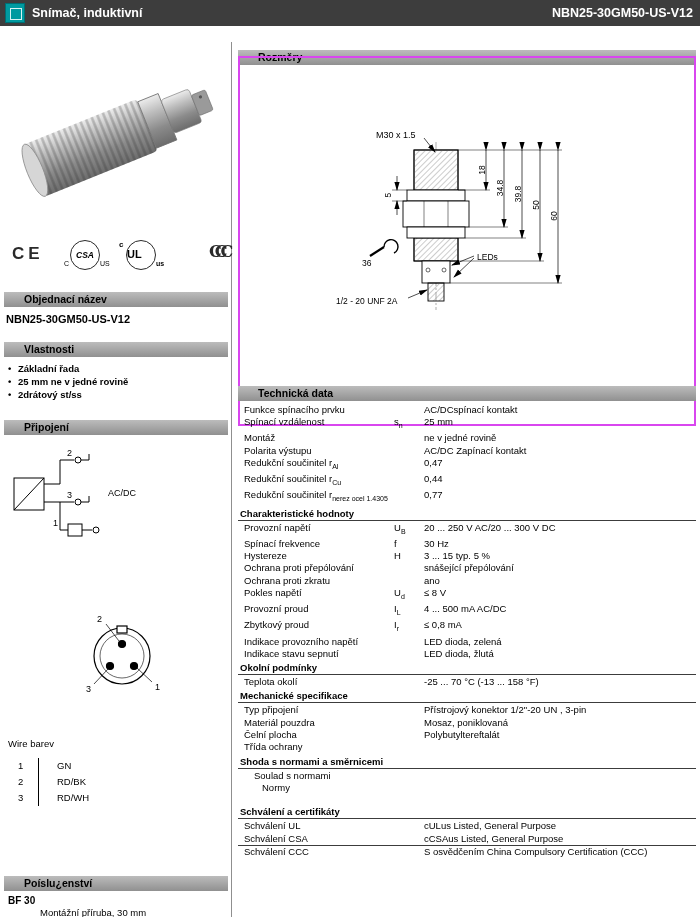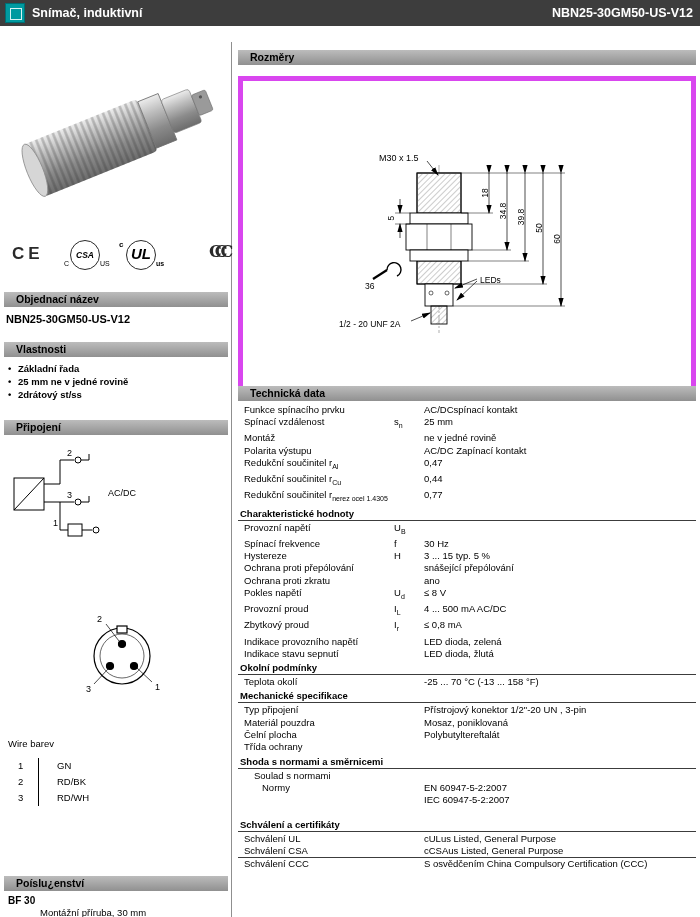--- a/index.html
+++ b/index.html
@@ -8,37 +8,37 @@
   .abs{position:absolute;}
   
   .topbar{left:0;top:0;width:700px;height:26px;background:#3d3d3d;}
   .cube{left:5px;top:3px;width:20px;height:20px;background:#009aa0;border:1px solid #006e73;box-sizing:border-box;}
   .cube-inner{position:absolute;left:4px;top:4px;width:10px;height:10px;border:1.5px solid #d8f2f3;}
   .topbar-title{left:32px;top:0;height:26px;line-height:26px;color:#fff;font-weight:bold;font-size:12.5px;}
   .topbar-part{right:7px;top:0;height:26px;line-height:26px;color:#fff;font-weight:bold;font-size:12.5px;}
   .vline{left:231px;top:42px;width:1px;height:875px;background:#8f8f8f;}
   
   .bar{height:15px;background:linear-gradient(#bcbcbc,#909090);font-weight:bold;font-size:10.5px;
-       line-height:15px;padding-left:12px;box-sizing:border-box;color:#000;}
+       line-height:15px;padding-left:20px;box-sizing:border-box;color:#000;}
   .bar-left{left:4px;width:224px;}
   .bar-right{left:238px;width:458px;}
   
   .order-value{left:6px;top:313px;font-weight:bold;font-size:11px;}
   .features{left:8px;top:362px;width:216px;}
   .feat{display:flex;font-weight:bold;font-size:9.5px;line-height:13px;}
   .feat .bullet{width:10px;}
   .wire-title{left:8px;top:738px;font-size:9.5px;}
   .wire-table{left:10px;top:758px;}
   .wire-row{display:flex;font-size:9.5px;line-height:16px;}
   .wire-n{width:28px;padding-left:8px;box-sizing:border-box;}
   .wire-c{border-left:1px solid #000;padding-left:18px;width:70px;}
   .bf30{left:8px;top:895px;font-weight:bold;font-size:10px;}
   .bf30-desc{left:8px;top:907px;font-size:9.5px;padding-left:32px;}
   
-  .dim-frame{left:238px;top:76px;width:458px;height:316px;border:5px solid #d946ef;box-sizing:border-box;}
+  .dim-frame{left:238px;top:56px;width:458px;height:370px;border:2px solid #d946ef;box-sizing:border-box;}
   .tech-rows{left:238px;top:404px;width:458px;}
   .trow{display:flex;font-size:9.5px;line-height:12.3px;white-space:nowrap;}
   .tlabel{width:156px;padding-left:6px;box-sizing:border-box;overflow:visible;}
   .tlabel.wide{width:186px;}
   .tsym{width:30px;}
   .tval{flex:1;white-space:normal;}
   .sec{font-weight:bold;font-size:9.5px;line-height:12px;border-bottom:1px solid #3c3c3c;
        margin:2px 0 1px 0;padding-left:2px;}
   .sec.gap{margin-top:12px;}
   .trow.sep{border-top:1px solid #3c3c3c;}
@@ -46,21 +46,21 @@
   .ind2{padding-left:24px !important;}
   sub{font-size:7px;}
   
   .logos{left:8px;top:238px;width:216px;height:36px;}
   .ce{position:absolute;left:4px;top:6px;font-size:17px;font-weight:600;letter-spacing:4px;color:#2a2a2a;}
   .csa{position:absolute;left:62px;top:2px;width:28px;height:28px;border:1.6px solid #2a2a2a;border-radius:50%;
        text-align:center;line-height:28px;font-size:8.5px;font-weight:bold;font-style:italic;}
   .csa-c{position:absolute;left:56px;top:22px;font-size:7px;}
   .csa-us{position:absolute;left:92px;top:22px;font-size:7px;}
   .ul{position:absolute;left:118px;top:2px;width:28px;height:28px;border:1.6px solid #2a2a2a;border-radius:50%;
-      text-align:center;line-height:26px;font-size:15px;font-weight:bold;font-style:italic;}
+      line-height:26px;font-size:11px;font-weight:bold;}
   .ul-c{position:absolute;left:111px;top:2px;font-size:8px;font-weight:bold;}
   .ul-us{position:absolute;left:148px;top:22px;font-size:7px;font-weight:bold;}
   .ccc{position:absolute;left:176px;top:4px;font-size:16px;font-weight:bold;letter-spacing:-7px;color:#2a2a2a;
        font-family:"DejaVu Serif",serif;padding-right:7px;margin-left:25px;}
   svg text{font-family:"Liberation Sans",sans-serif;}
 </style>
 </head>
 <body>
 
 <div class="page">
@@ -297,20 +297,21 @@
       </div>
       <div class="trow">
         <span class="tlabel">Redukční součinitel r<sub>nerez ocel 1.4305</sub></span>
         <span class="tsym"></span>
         <span class="tval">0,77</span>
       </div>
       <div class="sec">Charakteristické hodnoty</div>
       <div class="trow">
         <span class="tlabel">Provozní napětí</span>
         <span class="tsym">U<sub>B</sub></span>
+        <span class="tval">20 ... 250 V AC/20 ... 300 V DC</span>
       </div>
       <div class="trow">
         <span class="tlabel">Spínací frekvence</span>
         <span class="tsym">f</span>
         <span class="tval">30 Hz</span>
       </div>
       <div class="trow">
         <span class="tlabel">Hystereze</span>
         <span class="tsym">H</span>
         <span class="tval">3 ... 15  typ. 5  %</span>
@@ -377,24 +378,20 @@
         <span class="tsym"></span>
       </div>
       <div class="sec">Shoda s normami a směrnicemi</div>
       <div class="trow">
         <span class="tlabel ind1">Soulad s normami</span>
         <span class="tsym"></span>
         <span class="tval"></span>
       </div>
       <div class="trow">
         <span class="tlabel wide ind2">Normy</span>
-        <span class="tval">
-          <div>EN 60947-5-2:2007</div>
-          <div>IEC 60947-5-2:2007</div>
-        </span>
       </div>
       <div class="sec gap">Schválení a certifikáty</div>
       <div class="trow">
         <span class="tlabel">Schválení UL</span>
         <span class="tsym"></span>
         <span class="tval">cULus Listed, General Purpose</span>
       </div>
       <div class="trow">
         <span class="tlabel">Schválení CSA</span>
         <span class="tsym"></span>

